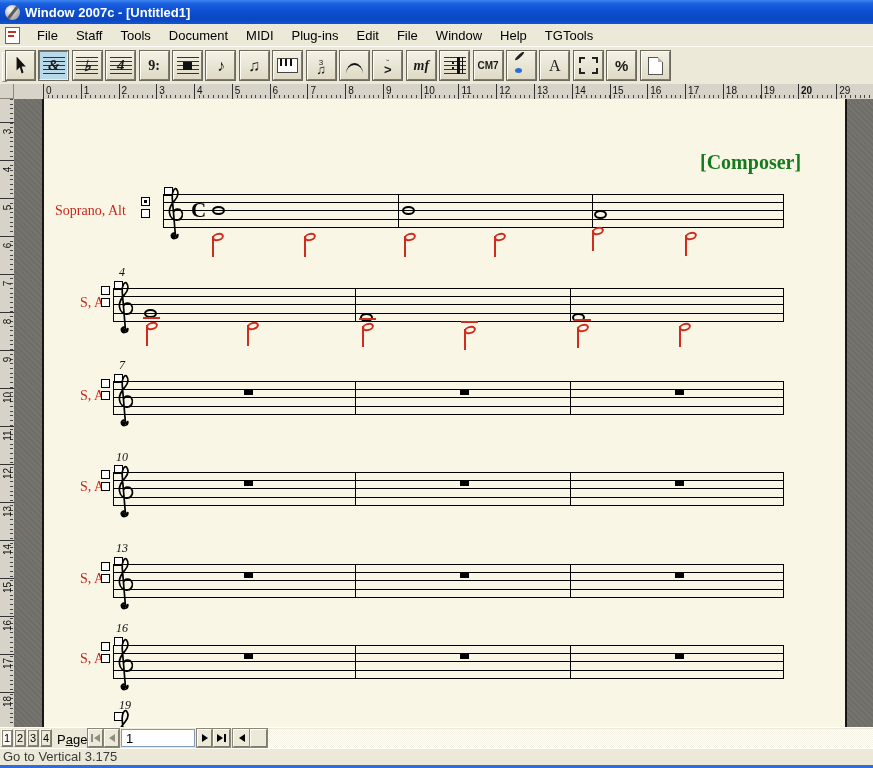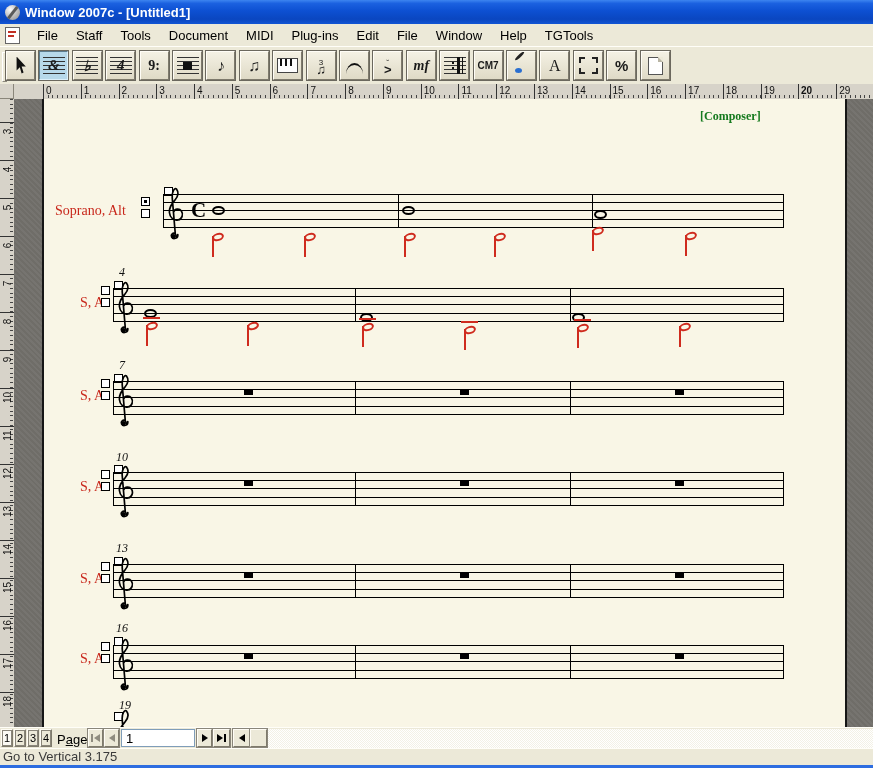--- a/index.html
+++ b/index.html
@@ -69,21 +69,21 @@
     background-image:repeating-linear-gradient(180deg,#444 0 1px,transparent 1px 4.72px);}
   .vtick{position:absolute;left:0;height:1px;width:14px;background:#333;}
   .vnum{position:absolute;left:0;width:14px;text-align:center;transform:rotate(-90deg);}
   
   .content{position:absolute;left:14px;top:99px;width:859px;height:628px;background:#6f6d68;overflow:hidden;}
   .content::before{content:"";position:absolute;inset:0;
     background-image:repeating-linear-gradient(45deg,rgba(255,255,255,.05) 0 2px,transparent 2px 4px);}
   .page{position:absolute;left:28px;top:0;width:801px;height:628px;background:#f9f6e6;
     border-left:2px solid #161616;border-right:2px solid #161616;}
   .composer{position:absolute;color:#157a1e;font-family:"Liberation Serif",serif;
-    font-weight:bold;font-size:12px;}
+    font-weight:bold;font-size:20px;margin-top:42px;}
   .staff{position:absolute;height:34px;
     background-image:linear-gradient(#000,#000),linear-gradient(#000,#000),linear-gradient(#000,#000),linear-gradient(#000,#000),linear-gradient(#000,#000);
     background-size:100% 1px;background-position:0 0,0 8px,0 16px,0 25px,0 33px;background-repeat:no-repeat;}
   .barline{position:absolute;top:0;width:1px;height:34px;background:#000;}
   .syslabel{position:absolute;color:#c8271b;font-family:"Liberation Serif",serif;font-size:14px;white-space:nowrap;}
   .measure-num{position:absolute;font-family:"Liberation Serif",serif;font-style:italic;font-size:12px;color:#111;}
   .timesig{position:absolute;font-family:"Liberation Serif",serif;font-weight:bold;font-size:21px;line-height:24px;color:#000;}
   .handle{position:absolute;width:9px;height:9px;background:#fff;border:1px solid #000;box-sizing:border-box;}
   .handle.filled::after{content:"";display:block;width:3px;height:3px;background:#000;margin:2px auto;}
   .wnote{position:absolute;width:13px;height:9px;border:2.5px solid #000;border-radius:50%;box-sizing:border-box;}

